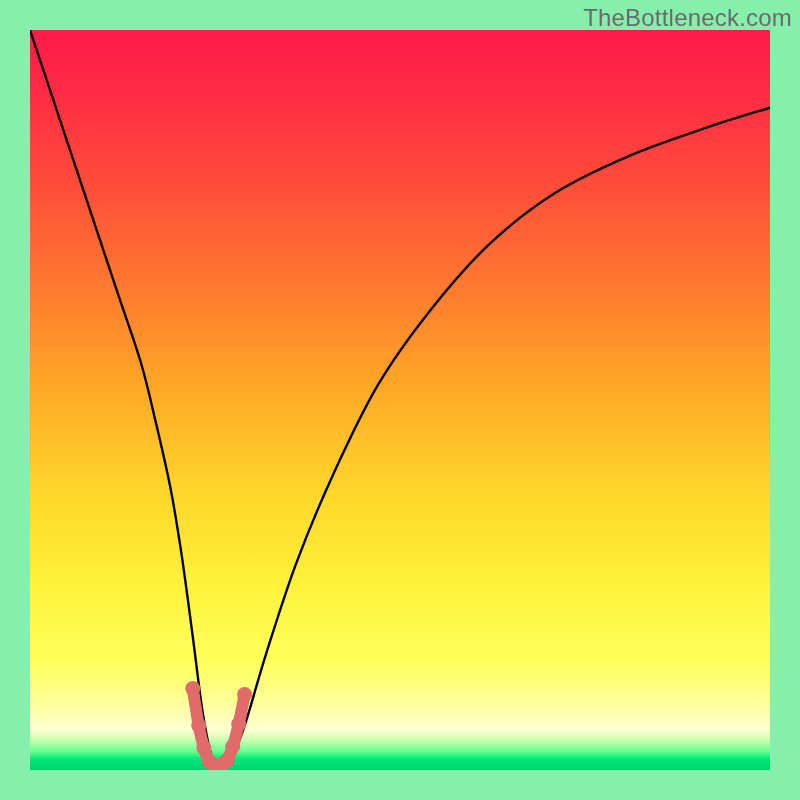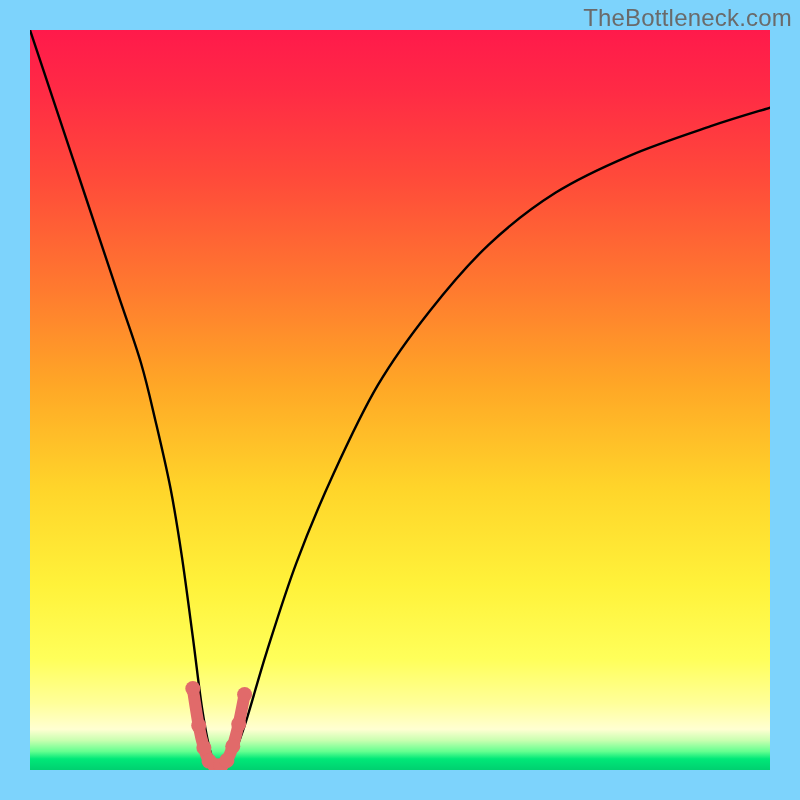--- a/index.html
+++ b/index.html
@@ -7,21 +7,21 @@
     padding: 0;
     width: 800px;
     height: 800px;
     background: #000;
     overflow: hidden;
     font-family: Arial, Helvetica, sans-serif;
   }
   .frame {
     position: absolute;
     inset: 0;
-    background: #7dd3fc;
+    background: #86efac;
   }
   .plot-area {
     position: absolute;
     left: 30px;
     top: 30px;
     width: 740px;
     height: 740px;
   }
   .gradient {
     position: absolute;

